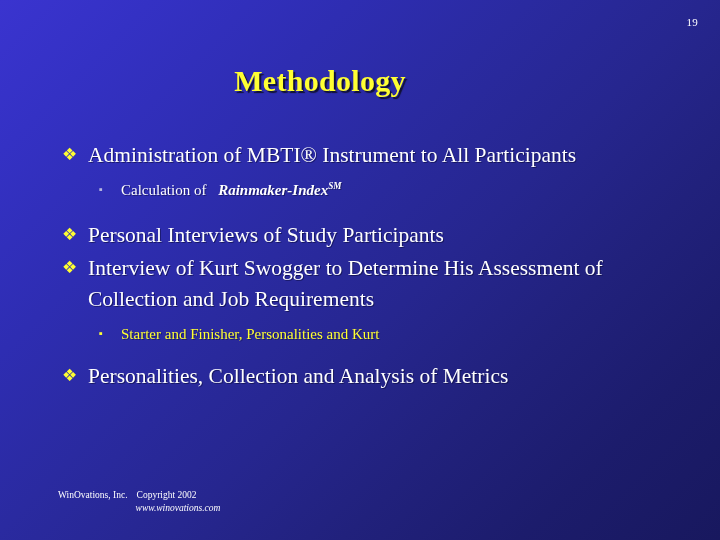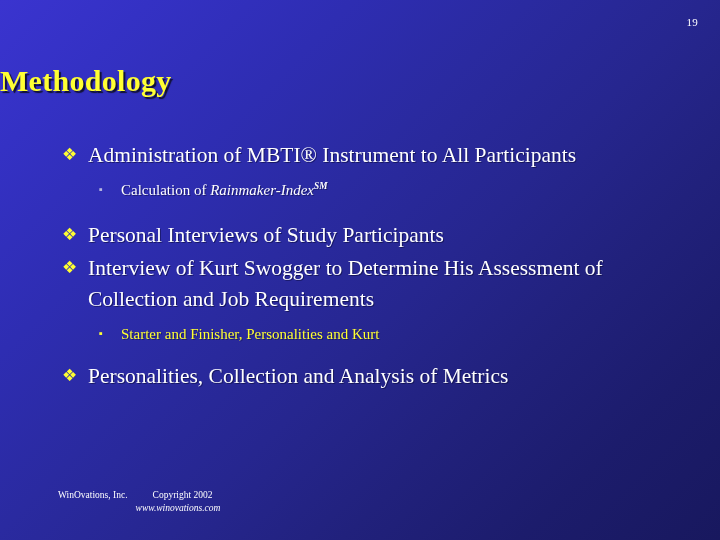--- a/index.html
+++ b/index.html
@@ -36,20 +36,21 @@
     font-family: "Liberation Serif", "DejaVu Serif", serif;
     letter-spacing: 0.2px;
   }
 
   
   .slide-title {
     position: absolute;
     top: 64px;
     left: 0;
     width: 640px;
+    text-align: center;
     color: #ffff33;
     font-size: 30px;
     font-weight: bold;
     font-family: "Liberation Serif", "DejaVu Serif", serif;
     text-shadow: 2px 2px 1px #111133;
     letter-spacing: 0.3px;
   }
 
   
   .body-block {
@@ -98,21 +99,21 @@
     width: 22px;
     font-size: 11px;
     line-height: 1.9;
     text-shadow: none;
   }
   .bullet-l2.white { color: #ffffff; }
   .bullet-l2.white .marker { color: #b8b8e0; }
   .bullet-l2.yellow { color: #ffff33; }
   .bullet-l2.yellow .marker { color: #ffff33; }
 
-  .bi { font-weight: normal; font-style: italic; }
+  .bi { font-weight: bold; font-style: italic; margin-left: 8px; }
   sup.sm {
     font-size: 0.62em;
     font-weight: bold;
     font-style: italic;
     vertical-align: super;
     line-height: 0;
   }
 
   
   .gap-a { height: 13px; }
@@ -124,21 +125,21 @@
     left: 58px;
     top: 489px;
     width: 240px;
     color: #ffffff;
     font-size: 9.5px;
     line-height: 1.42;
     font-family: "Liberation Serif", "DejaVu Serif", serif;
   }
   .footer .line1 { text-align: left; white-space: nowrap; }
   .footer .line1 .co { }
-  .footer .line1 .cp { margin-left: 25px; }
+  .footer .line1 .cp { margin-left: 9px; }
   .footer .line2 { text-align: center; font-style: italic; }
   .footer .line3 { text-align: center; }
 </style>
 </head>
 <body>
 
 <div id="slide">
 
   <div class="page-number">19</div>
 

